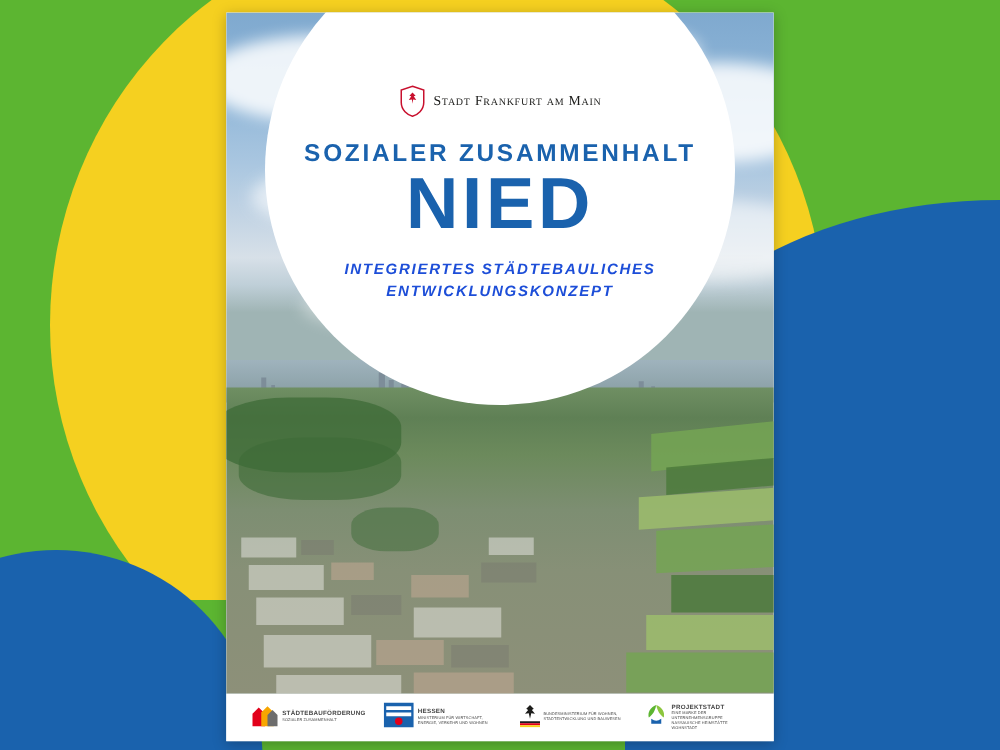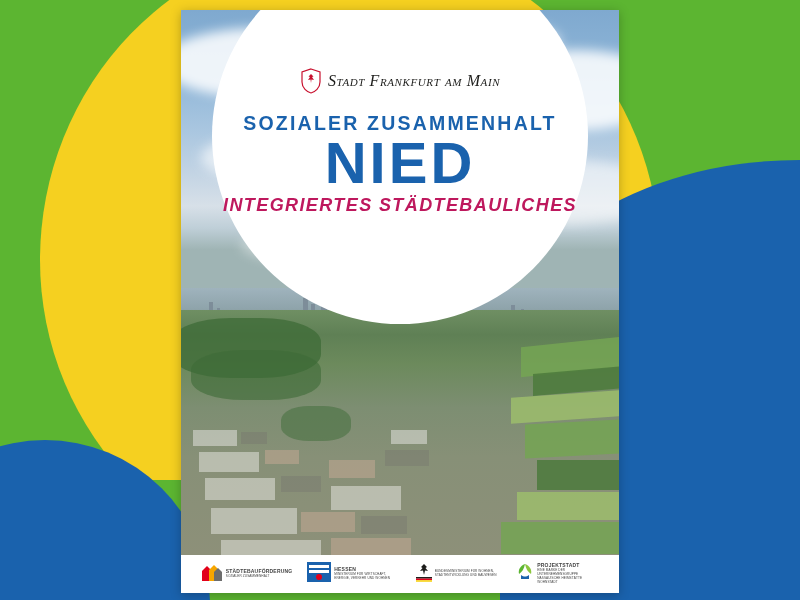--- a/index.html
+++ b/index.html
@@ -163,48 +163,48 @@
   .crest {
     margin-top: 58px;
     display: flex;
     align-items: center;
     justify-content: center;
     gap: 6px;
   }
   .crest svg { display: block; }
   .crest-text {
     font-family: "Liberation Serif", serif;
-    font-size: 16px;
+    font-size: 11px;
     letter-spacing: .6px;
     color: #1d1d1b;
     font-variant: small-caps;
     white-space: nowrap;
-    font-style: italic;
   }
   .kicker {
     margin-top: 18px;
     font-size: 19.5px;
     font-weight: bold;
     letter-spacing: 2.2px;
     color: #1a62ad;
   }
   .bigtitle {
     margin-top: -2px;
     font-size: 58px;
     font-weight: bold;
     letter-spacing: 3px;
     color: #1a62ad;
     line-height: 1.02;
   }
   .subtitle {
-    font-size: 18px;
+    margin-top: 14px;
+    font-size: 12px;
     font-style: italic;
     font-weight: bold;
     letter-spacing: 1.4px;
-    color: #be185d;
+    color: #1d4ed8;
     line-height: 1.5;
   }
 
   
   .footer {
     position: absolute;
     left: 0;
     bottom: 0;
     width: 438px;
     height: 38px;
@@ -311,20 +311,21 @@
         <path d="M11 1 L20 4 V14 C20 20 15 24 11 25 C7 24 2 20 2 14 V4 Z" fill="#ffffff" stroke="#c8102e" stroke-width="1.2"></path>
         <path d="M11 6 L13.5 8.5 L12 9 L14 12 L11.5 11.5 L11 15 L10.5 11.5 L8 12 L10 9 L8.5 8.5 Z" fill="#c8102e"></path>
       </svg>
       <span class="crest-text">Stadt Frankfurt am Main</span>
     </div>
 
     <div class="kicker">SOZIALER ZUSAMMENHALT</div>
     <div class="bigtitle">NIED</div>
     <div class="subtitle">
       <div>INTEGRIERTES STÄDTEBAULICHES</div>
+      <div>ENTWICKLUNGSKONZEPT</div>
     </div>
   </div>
 
   <div class="footer">
 
     <div class="logo">
       <span class="logo-mark">
         <svg width="22" height="20" viewBox="0 0 22 20">
           <path d="M1 19 V9 L6 4 L11 9 V19 Z" fill="#e2001a"></path>
           <path d="M8 19 V8 L13 3 L18 8 V19 Z" fill="#f7a600"></path>

